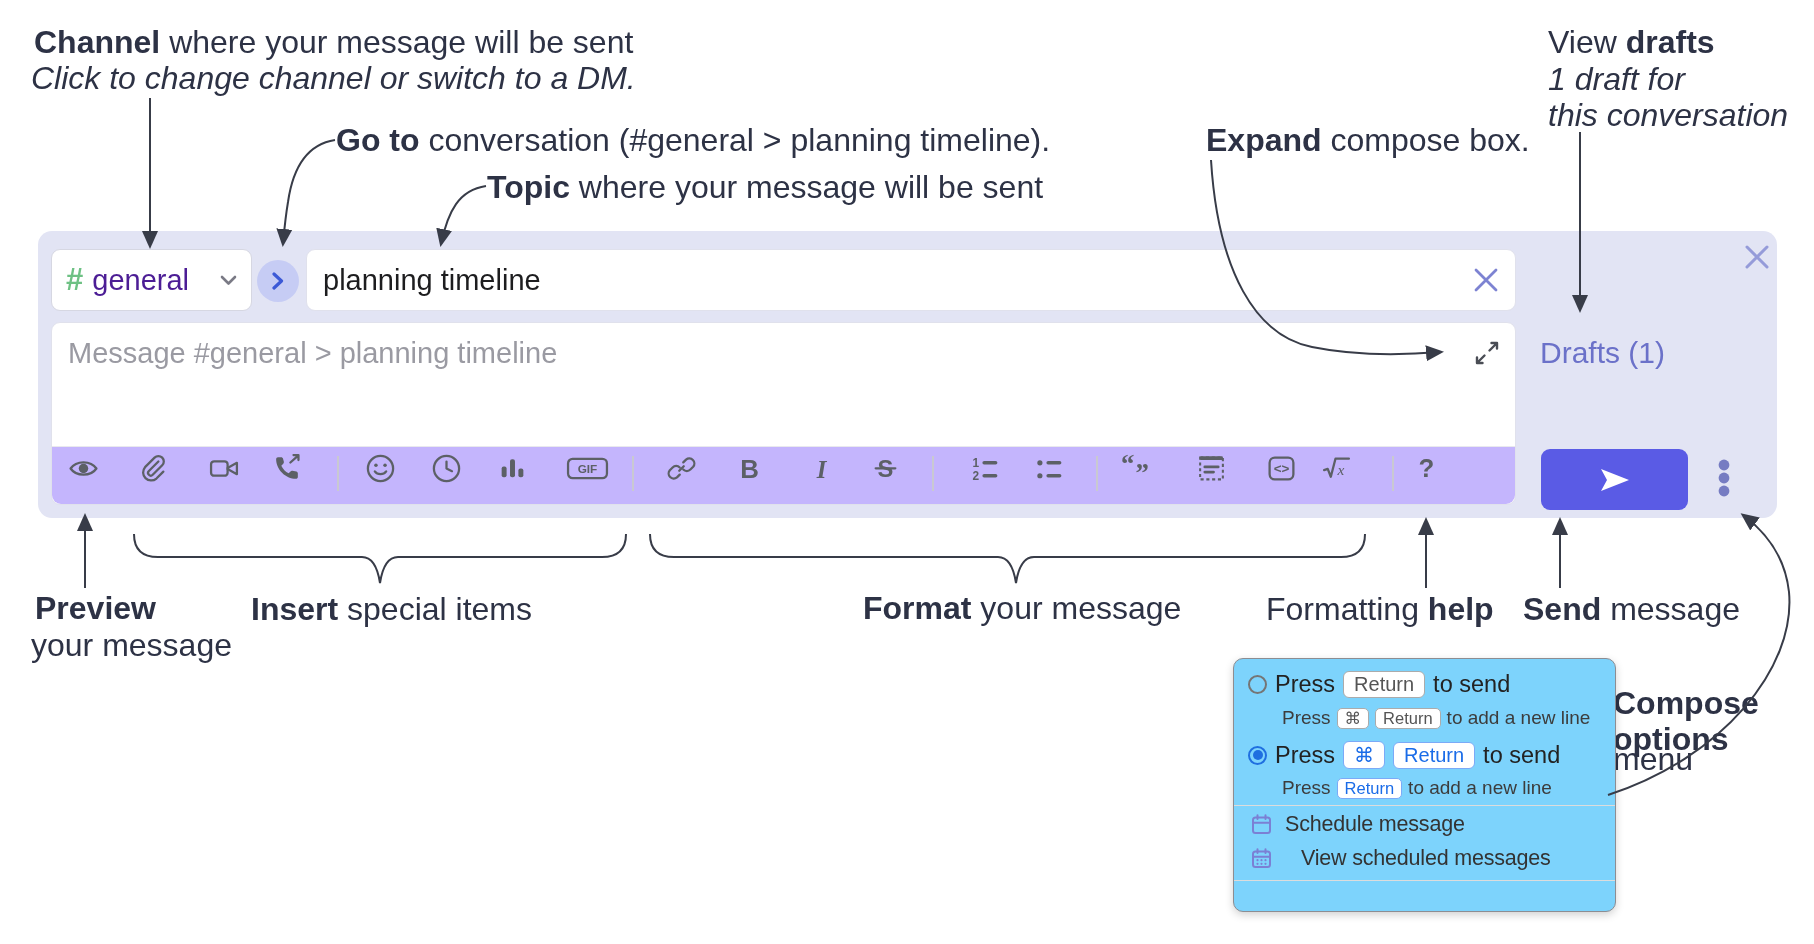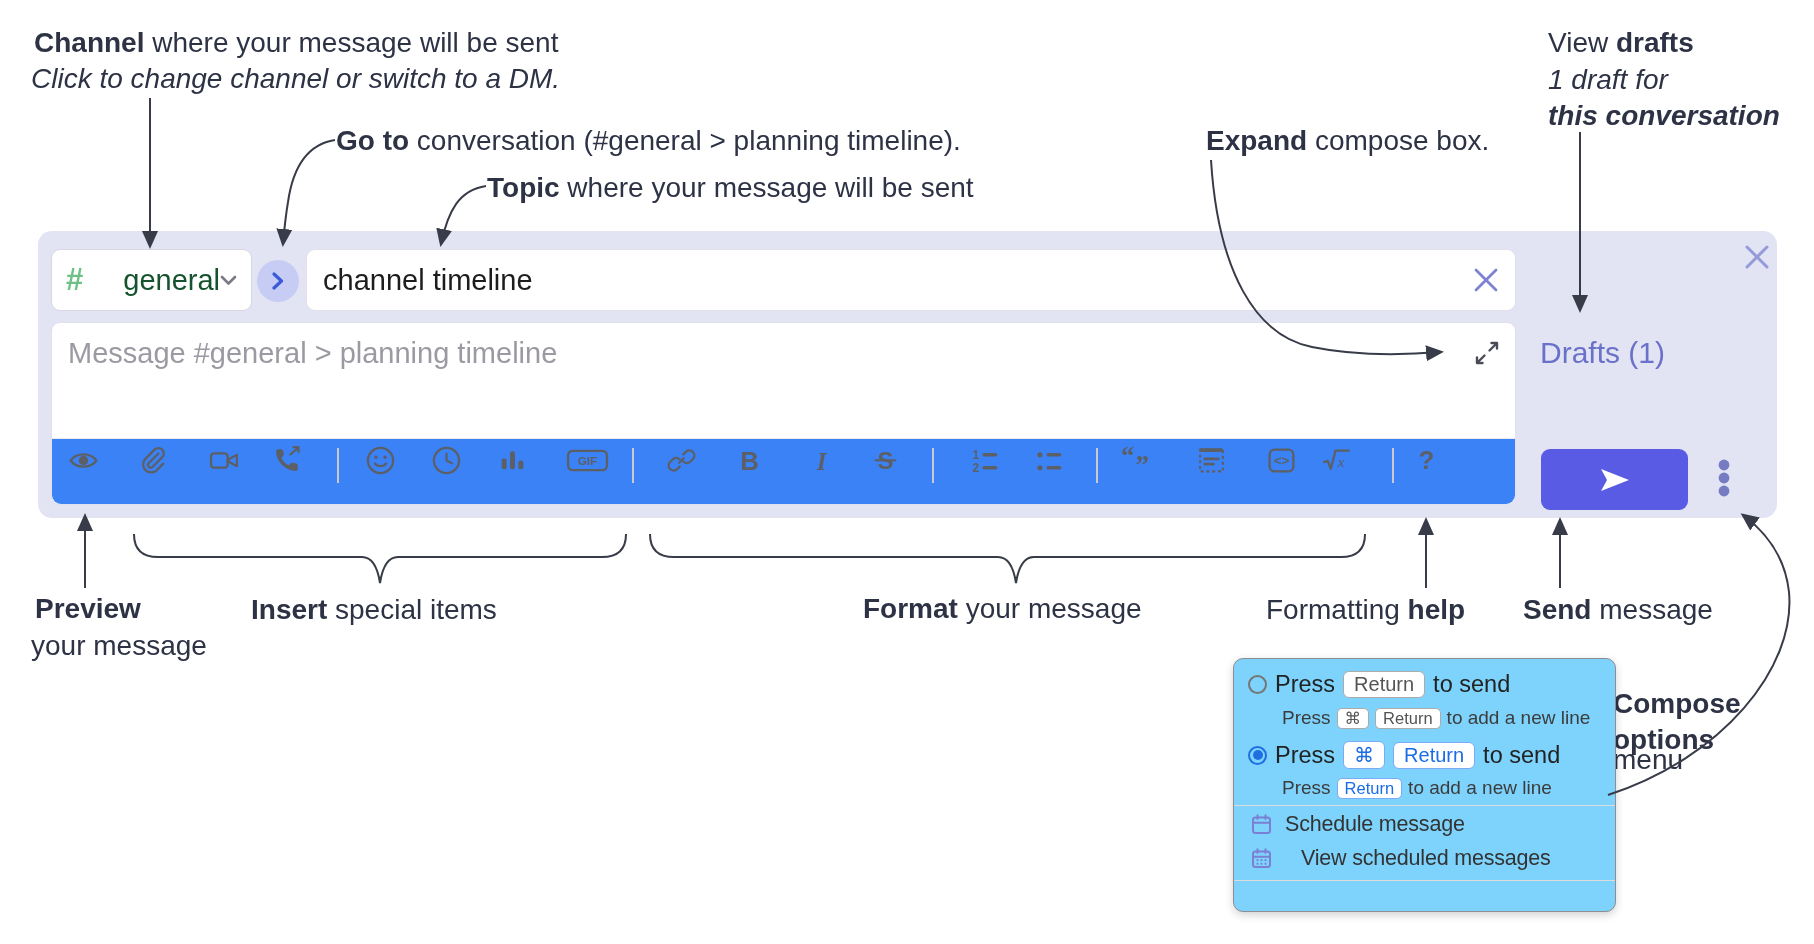--- a/index.html
+++ b/index.html
@@ -1,37 +1,37 @@
 <!DOCTYPE html>
 <html><head>
 <meta charset="utf-8">
 <style>
   html,body{margin:0;padding:0;background:#fff;}
   body{width:1814px;height:944px;position:relative;overflow:hidden;
        font-family:"Liberation Sans",sans-serif;color:#2d3245;}
   .abs{position:absolute;}
-  .ann{position:absolute;font-size:28px;line-height:33px;color:#2d3245;white-space:nowrap;}
+  .ann{position:absolute;font-size:32px;line-height:33px;color:#2d3245;white-space:nowrap;}
   .b{font-weight:700;}
   .i{font-style:italic;}
   
   .compose-box{position:absolute;left:38px;top:231px;width:1739px;height:287px;
                background:#e2e4f4;border-radius:14px;}
   .white-box{position:absolute;background:#fff;border-radius:9px;border:1px solid #e0e1ec;box-sizing:border-box;}
   .channel-select{left:51px;top:249px;width:201px;height:62px;border-color:#d6d7e2;
                   display:flex;align-items:center;padding:0 14px;box-sizing:border-box;}
   .hash{color:#6ec184;font-weight:700;font-size:31px;margin-right:9px;}
-  .chan-name{font-size:29px;color:#14532d;flex:1;text-align:right;}
+  .chan-name{font-size:29px;color:#4c1d95;flex:1;}
   .goto-circle{position:absolute;left:257px;top:260px;width:42px;height:42px;border-radius:50%;
                background:#c6ccf4;display:flex;align-items:center;justify-content:center;}
   .topic-input{left:306px;top:249px;width:1210px;height:62px;display:flex;align-items:center;
                padding:0 16px;box-sizing:border-box;}
   .topic-text{font-size:29px;color:#1d1d1f;flex:1;}
   .message-box{left:51px;top:322px;width:1465px;height:183px;}
   .placeholder{position:absolute;left:16px;top:14px;font-size:29px;color:#9a9aa2;text-align:center;}
-  .toolbar{position:absolute;left:0;bottom:0;width:100%;height:66px;background:#3b82f6;
+  .toolbar{position:absolute;left:0;bottom:0;width:100%;height:58px;background:#c4b5fd;
            border-top:1px solid #e9e9ee;border-radius:0 0 9px 9px;box-sizing:border-box;}
   .tool-icon{position:absolute;top:6px;cursor:pointer;}
   .tool-div{position:absolute;top:9px;width:2px;height:35px;background:#c9c9d1;}
   .drafts-link{position:absolute;left:1540px;top:336px;font-size:30px;color:#6b71c9;cursor:pointer;}
   .send-btn{position:absolute;left:1541px;top:449px;width:147px;height:61px;background:#5a5be5;
             border:none;border-radius:9px;display:flex;align-items:center;justify-content:center;cursor:pointer;}
   
   .menu{position:absolute;left:1233px;top:658px;width:383px;height:254px;background:#7dd3fc;
         border:1.6px solid #8d8d92;border-radius:10px;box-shadow:0 3px 8px rgba(0,0,0,.18);
         box-sizing:border-box;}
@@ -67,21 +67,21 @@
 </div>
 
 <div class="ann" style="left:1206px;top:124px;">
   <span class="b">Expand</span><span> compose box.</span>
 </div>
 
 <div class="ann" style="left:1548px;top:26px;">
   <span>View </span><span class="b">drafts</span>
 </div>
 <div class="ann i" style="left:1548px;top:63px;">1 draft for</div>
-<div class="ann i" style="left:1548px;top:99px;font-weight:bold;">this conversation</div>
+<div class="ann i" style="left:1548px;top:99px;">this conversation</div>
 
 <div class="compose-box">
 
   <svg class="abs" style="left:1705px;top:12px;cursor:pointer;" width="28" height="28" viewBox="0 0 28 28">
     <path d="M4 4 L24 24 M24 4 L4 24" stroke="#959bd9" stroke-width="3" stroke-linecap="round" fill="none"></path>
   </svg>
 
   <div class="drafts-link" style="left:1502px;top:105px;">Drafts (1)</div>
 </div>
 
@@ -93,21 +93,21 @@
   </svg>
 </div>
 
 <div class="goto-circle">
   <svg width="12" height="18" viewBox="0 0 12 18">
     <path d="M2 2 L9.5 9 L2 16" stroke="#3c59d6" stroke-width="3.2" fill="none" stroke-linecap="round" stroke-linejoin="round"></path>
   </svg>
 </div>
 
 <div class="white-box topic-input">
-  <span class="topic-text">channel timeline</span>
+  <span class="topic-text">planning timeline</span>
   <svg style="cursor:pointer;" width="26" height="26" viewBox="0 0 26 26">
     <path d="M3 3 L23 23 M23 3 L3 23" stroke="#7d83d2" stroke-width="2.8" stroke-linecap="round" fill="none"></path>
   </svg>
 </div>
 
 <div class="white-box message-box">
   <div class="placeholder">Message #general &gt; planning timeline</div>
   <svg class="abs" style="right:14px;top:16px;cursor:pointer;" width="28" height="28" viewBox="0 0 28 28">
     <g stroke="#4a4d55" stroke-width="2.4" fill="none" stroke-linecap="round" stroke-linejoin="round">
       <path d="M16.5 11.5 L24 4 M18.5 4 L24 4 L24 9.5"></path>

